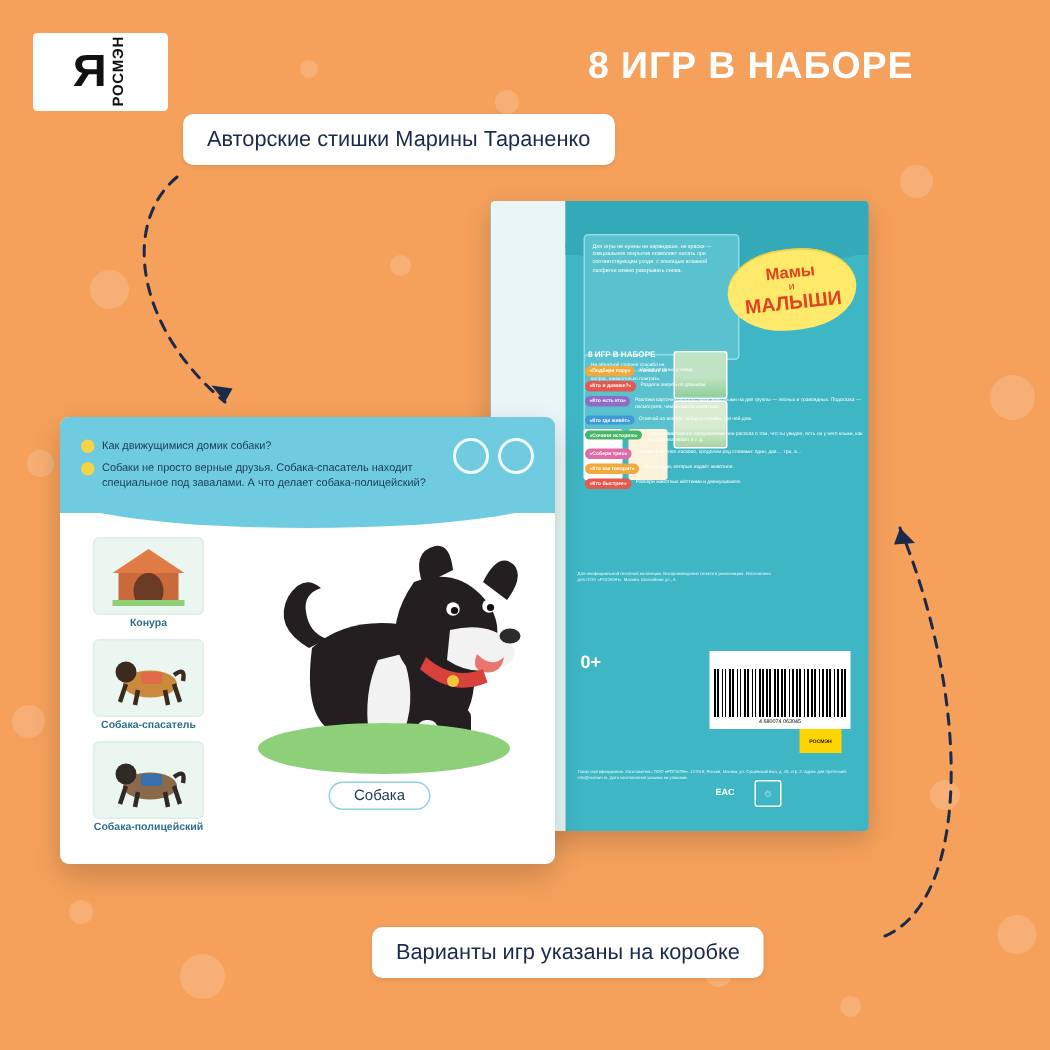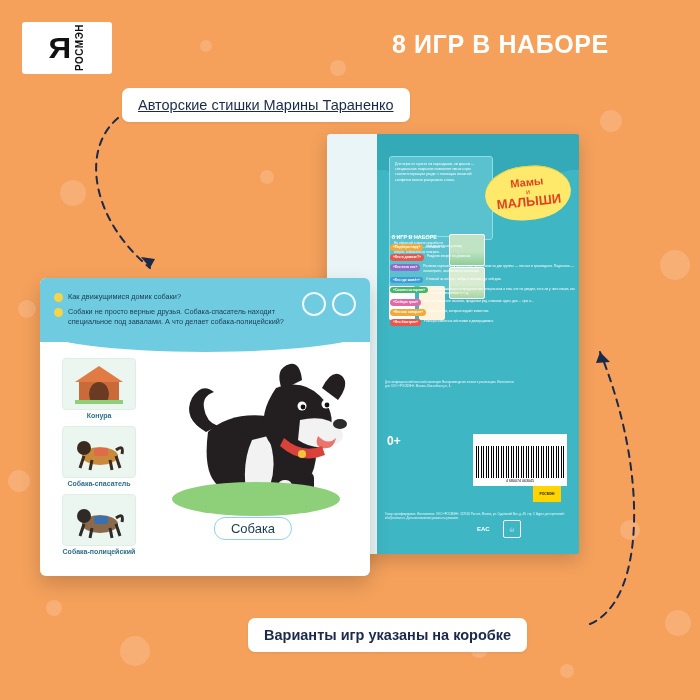--- a/index.html
+++ b/index.html
@@ -35,22 +35,22 @@
     font-size:25px;font-weight:bold;color:#ffffff;letter-spacing:.6px;
     white-space:nowrap;
   }
 
   
   .callout{
     position:absolute;background:#ffffff;border-radius:7px;
     padding:9px 16px;font-size:14.5px;color:#1b2a4a;white-space:nowrap;
     box-shadow:0 1px 3px rgba(0,0,0,.08);
   }
-  #callout-top{left:122px;top:88px;text-decoration:underline;}
-  #callout-bottom{left:248px;top:618px;font-weight:bold;}
+  #callout-top{left:122px;top:76px;}
+  #callout-bottom{left:248px;top:618px;}
 
   
   .arrow-svg{position:absolute;left:0;top:0;width:700px;height:700px;pointer-events:none;}
 
   
   .box-back{
     position:absolute;left:327px;top:134px;width:252px;height:420px;
     background:#3fb6c4;border-radius:3px;
     box-shadow:0 6px 18px rgba(0,0,0,.18);
     overflow:hidden;
@@ -187,21 +187,21 @@
   .dog-scene{
     position:absolute;left:110px;top:76px;width:206px;height:180px;
   }
   .grass{
     position:absolute;left:22px;bottom:18px;width:168px;height:34px;
     background:#8ed07a;border-radius:50%;
   }
   .name-plate{
     position:absolute;left:50%;bottom:-6px;transform:translateX(-50%);
     background:#ffffff;border:1.5px solid #8fd2e4;border-radius:11px;
-    padding:3px 16px;font-size:13px;color:#1a3b52;white-space:nowrap;
+    padding:3px 16px;font-size:10px;color:#1a3b52;white-space:nowrap;
   }
 
   
   .kennel{position:absolute;left:50%;top:50%;transform:translate(-50%,-50%);}
 </style>
 </head>
 <body>
 
 <div class="bg-dots">
   <div class="dot" style="left:60px;top:180px;width:26px;height:26px;"></div>

